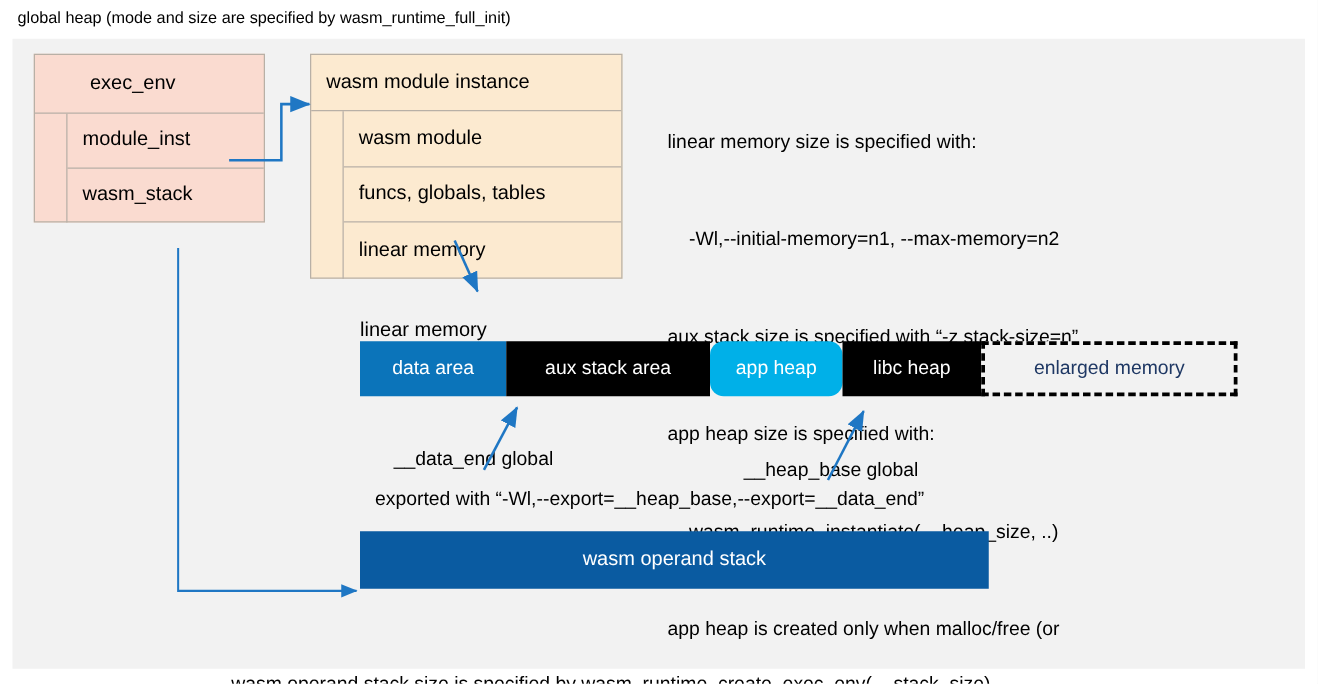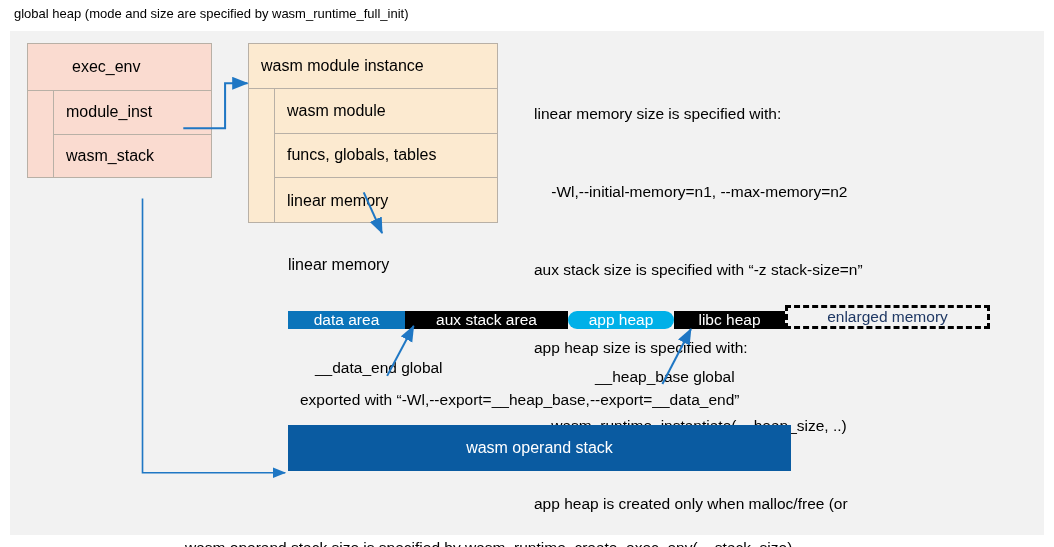--- a/index.html
+++ b/index.html
@@ -110,24 +110,23 @@
     position: absolute;
     left: 278px;
     top: 225px;
     font-size: 16px;
   }
 
   
   .memory-bar {
     position: absolute;
     left: 278px;
-    top: 254px;
+    top: 242px;
     height: 44px;
     display: flex;
-    align-items: flex-end;
   }
   .mem-seg {
     display: flex;
     align-items: center;
     justify-content: center;
     font-size: 15.5px;
     color: #ffffff;
     box-sizing: border-box;
     white-space: nowrap;
   }

